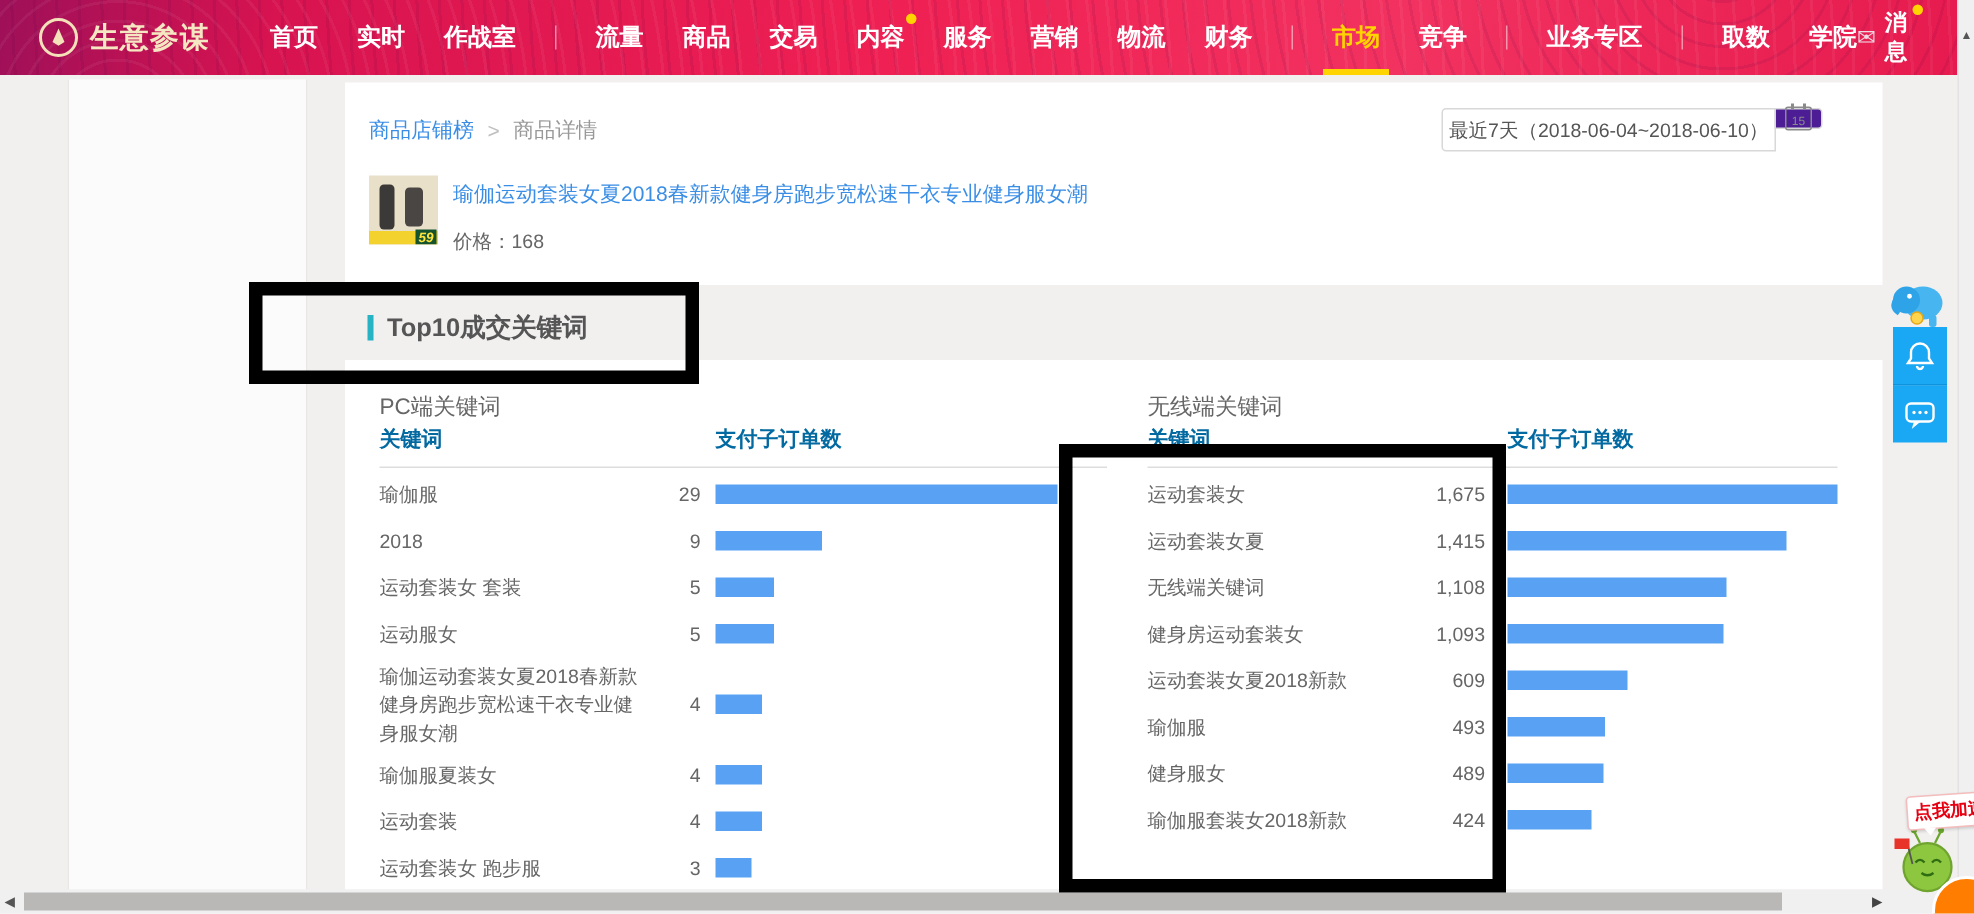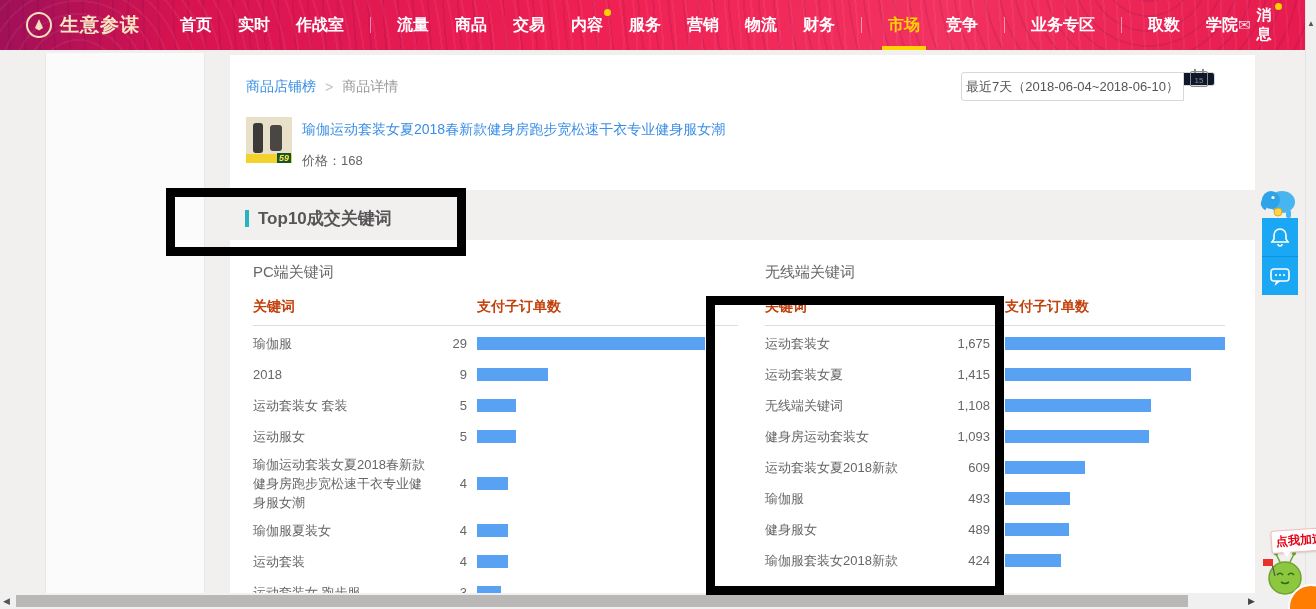--- a/index.html
+++ b/index.html
@@ -42,21 +42,21 @@
 
   .crumbs{position:absolute;left:246px;top:78px;font-size:14px;display:flex;gap:9px;align-items:center;}
   .crumb-parent{color:#3a8ee6;cursor:pointer;}
   .crumb-sep{color:#c0c0c0;}
   .crumb-cur{color:#999;}
 
   .date-box{position:absolute;left:961px;top:72px;width:223px;height:29px;box-sizing:border-box;
             border:1px solid #d8d8d8;border-radius:3px 0 0 3px;background:#fff;display:flex;align-items:center;
             justify-content:center;font-size:13px;color:#555;cursor:pointer;white-space:nowrap;}
   .cal-btn{position:absolute;left:1183px;top:72px;width:32px;height:14px;box-sizing:border-box;border:1px solid #d8d8d8;
-           border-radius:0 3px 3px 0;background:#0f172a;display:flex;align-items:center;justify-content:center;cursor:pointer;}
+           border-radius:0 3px 3px 0;background:#4c1d95;display:flex;align-items:center;justify-content:center;cursor:pointer;}
   .cal{position:relative;width:16px;height:14px;border:1px solid #8a8a8a;border-radius:2px;display:flex;align-items:flex-end;
        justify-content:center;font-size:8px;color:#8a8a8a;line-height:10px;}
   .cal::before,.cal::after{content:'';position:absolute;top:-3px;width:2px;height:4px;background:#8a8a8a;}
   .cal::before{left:3px;} .cal::after{right:3px;}
 
   .thumb{position:absolute;left:246px;top:117px;width:46px;height:46px;background:#e9e0c9;overflow:hidden;cursor:pointer;}
   .thumb .fig1{position:absolute;left:7px;top:6px;width:10px;height:30px;background:#3c3a38;border-radius:3px;}
   .thumb .fig2{position:absolute;left:24px;top:8px;width:12px;height:26px;background:#4a4644;border-radius:3px;}
   .thumb .stripe{position:absolute;left:0;bottom:0;width:100%;height:9px;background:#f4d22e;}
   .thumb .badge{position:absolute;right:1px;bottom:0;background:#14532d;color:#ffe53d;font-size:9px;font-weight:700;
@@ -66,22 +66,22 @@
 
   .sec{position:absolute;left:245px;top:207px;display:flex;align-items:center;gap:9px;}
   .sec .tick{width:4px;height:17px;background:#26b3c3;}
   .sec .txt{font-size:17px;font-weight:700;color:#555;}
 
   
   .panel{position:absolute;top:24px;}
   .panel.p0{left:23px;width:485px;}
   .panel.p1{left:535px;width:460px;}
   .panel-title{font-size:15px;color:#666;line-height:16px;}
-  .thead{display:flex;margin-top:18px;padding-bottom:9px;border-bottom:1px solid #ddd;
-         font-size:14px;font-weight:700;color:#c2410c;}
+  .thead{display:flex;margin-top:4px;padding-bottom:9px;border-bottom:1px solid #ddd;
+         font-size:14px;font-weight:700;color:#0369a1;}
   .p0 .thead .c1{width:224px;} .p1 .thead .c1{width:240px;}
   .rows{padding-top:2px;}
   .krow{display:flex;align-items:center;min-height:31px;font-size:13px;color:#666;}
   .kw{width:180px;line-height:19px;padding:3px 0;}
   .val{text-align:right;}
   .p0 .val{width:34px;} .p1 .val{width:45px;}
   .bar{height:13px;background:#58a1f3;flex:0 0 auto;}
   .p0 .bar{margin-left:10px;} .p1 .bar{margin-left:15px;}
 
   

